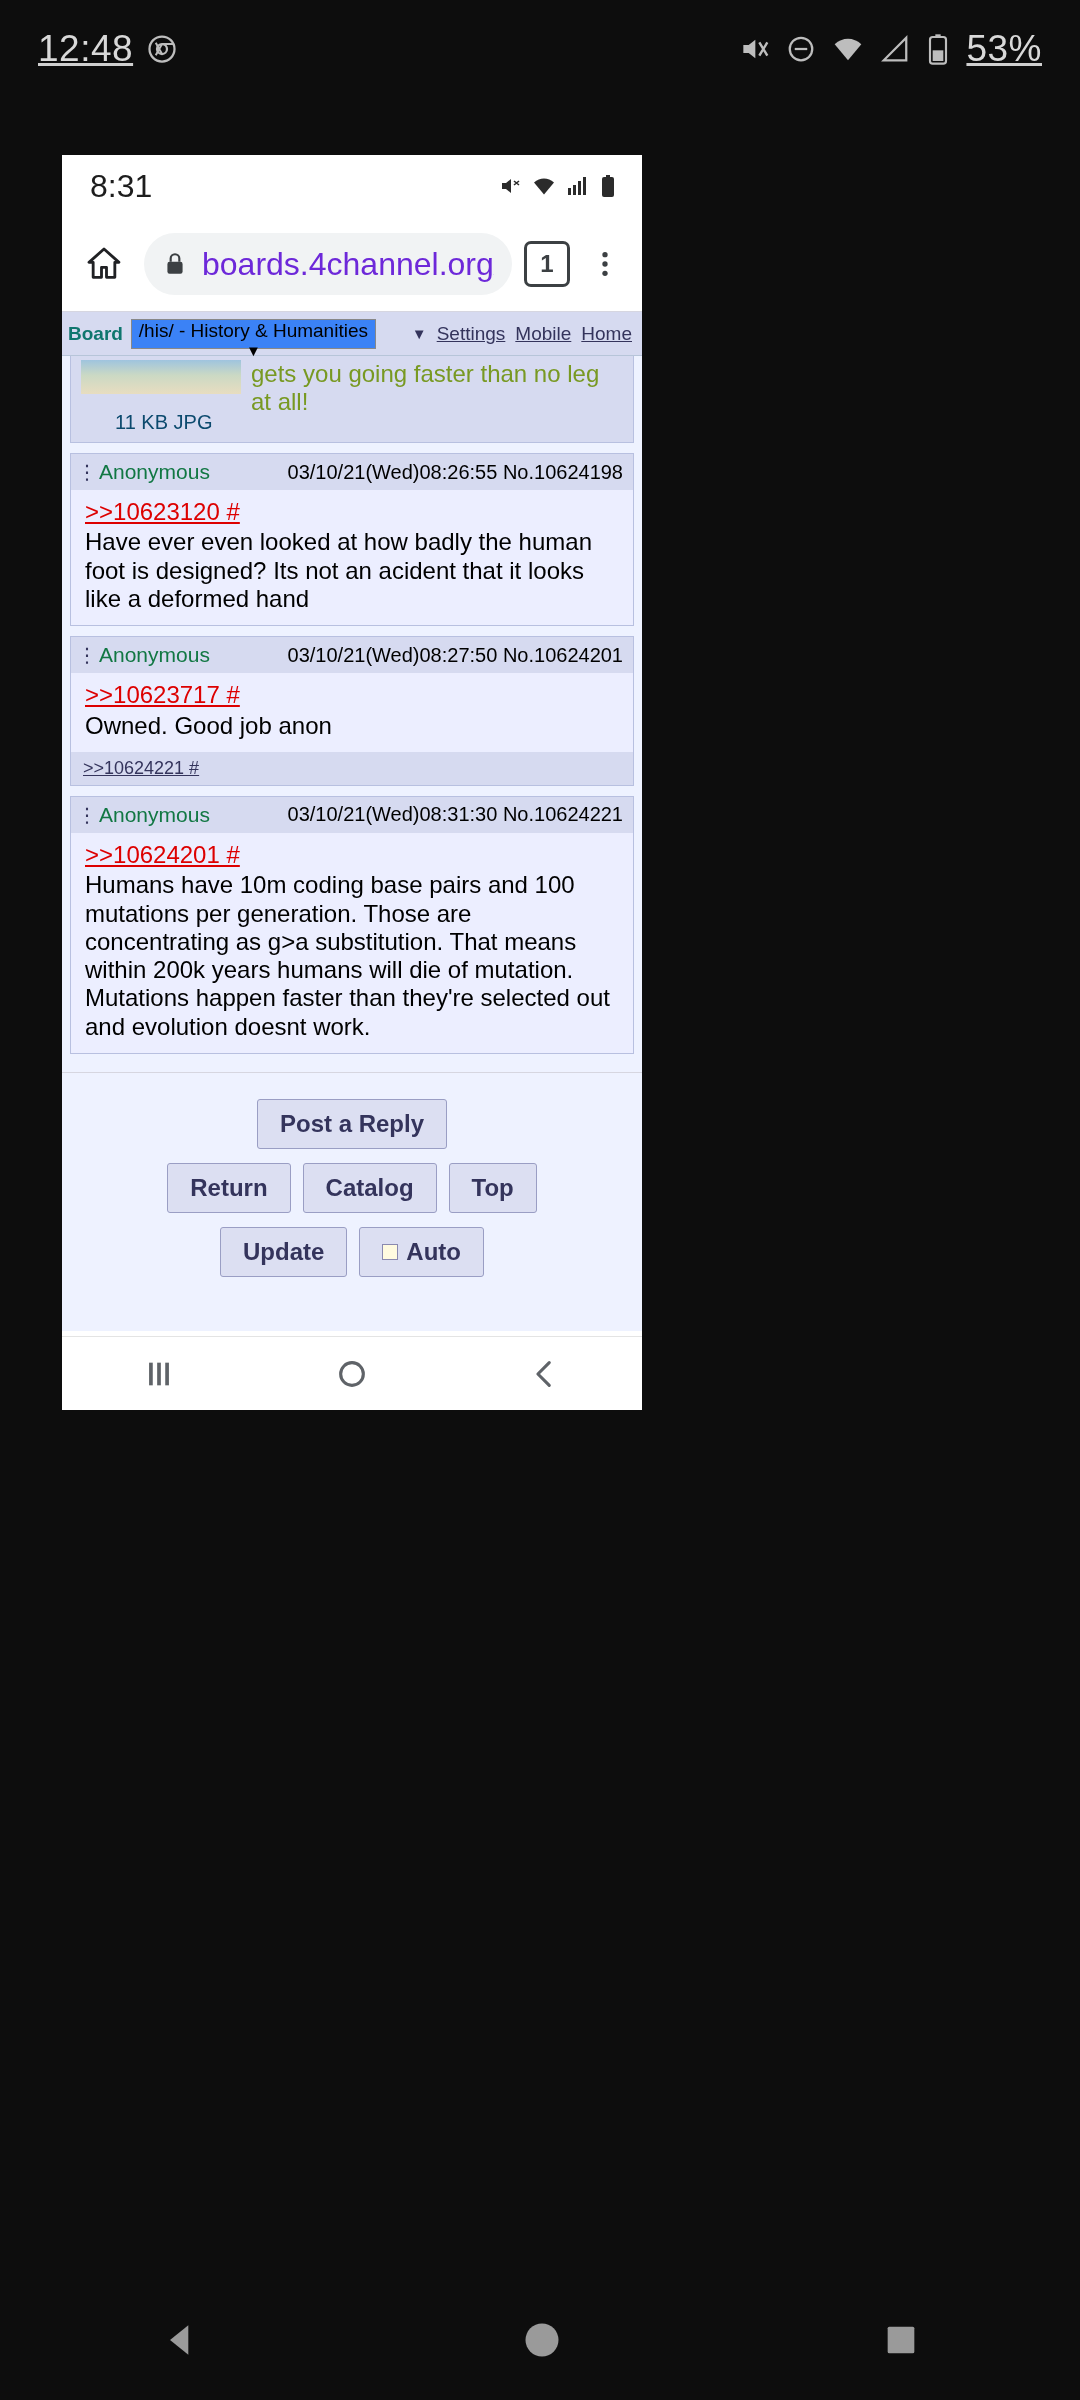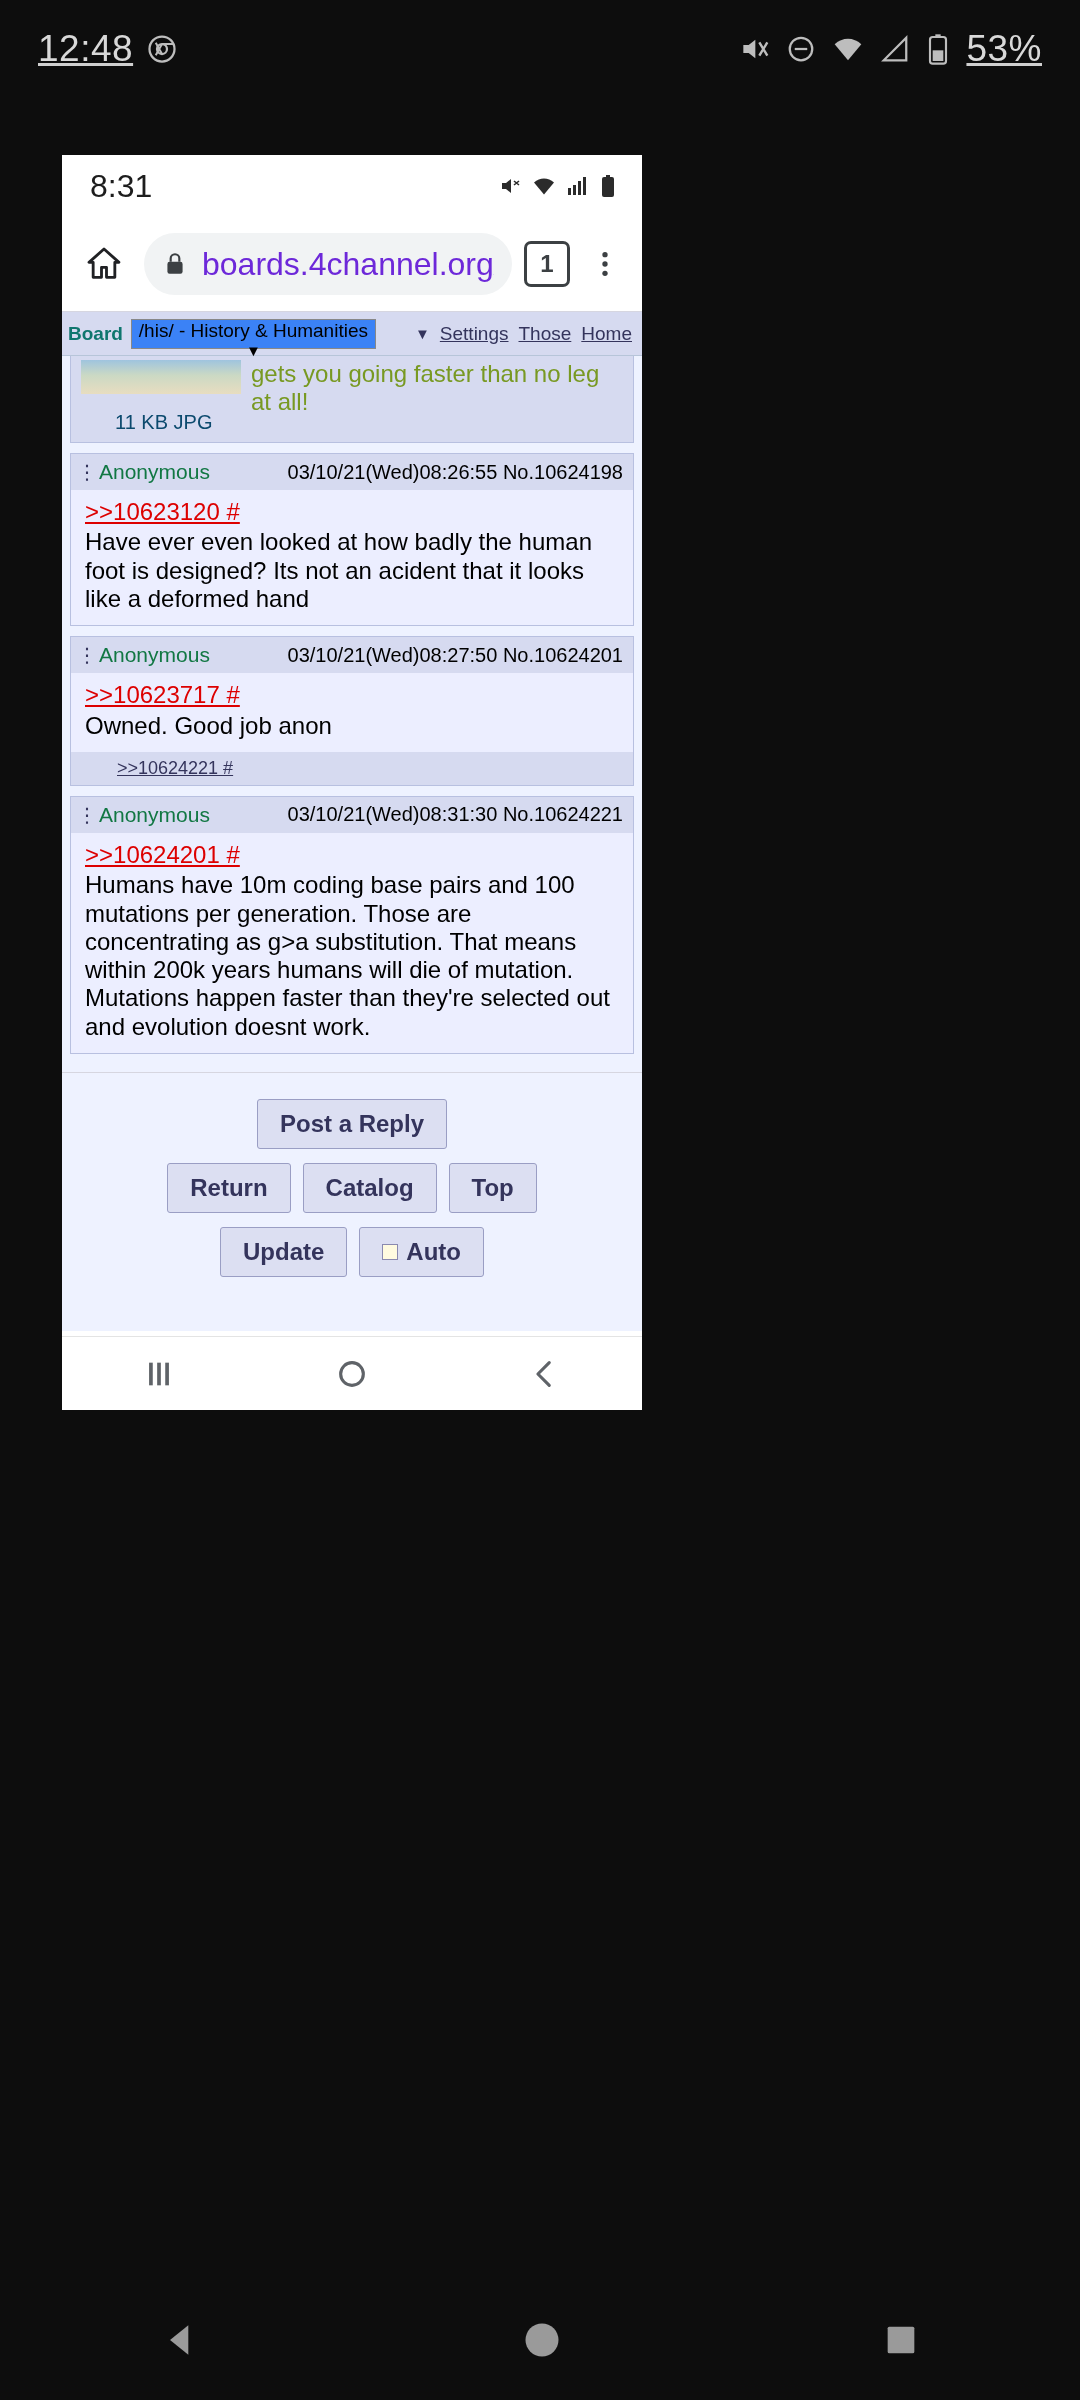--- a/index.html
+++ b/index.html
@@ -149,21 +149,20 @@
     color: #000;
   }
   .quotelink {
     color: #d00; text-decoration: underline; font-size: 24px; display:block;
     margin-bottom: 2px;
   }
   .backlink-row {
     background: #d6daf0;
     padding: 6px 12px;
     font-size: 18px;
-    margin-left: 34px;
   }
   .backlink { color: #34345c; text-decoration: underline; }
 
   
   .filerow { display: flex; gap: 10px; padding: 4px 8px 8px 10px; }
   .thumb {
     width: 160px; height: 34px;
     background: linear-gradient(#9fc4de 0%, #cbd9c4 45%, #e8ddc0 100%);
     flex-shrink: 0;
   }
@@ -327,21 +326,21 @@
 
       <div class="navbar">
         <span class="lbl">Board</span>
         <div class="board-select">
           <span>/his/ - History &amp; Humanities</span>
           <span class="caret">▼</span>
         </div>
         <div class="nav-right">
           <span class="nav-caret">▼</span>
           <span class="nav-link">Settings</span>
-          <span class="nav-link">Those</span>
+          <span class="nav-link">Mobile</span>
           <span class="nav-link">Home</span>
         </div>
       </div>
 
       <div class="thread">
 
         <div class="post partial">
           <div class="filerow">
             <div style="display:flex; flex-direction:column;">
               <div class="thumb"></div>

